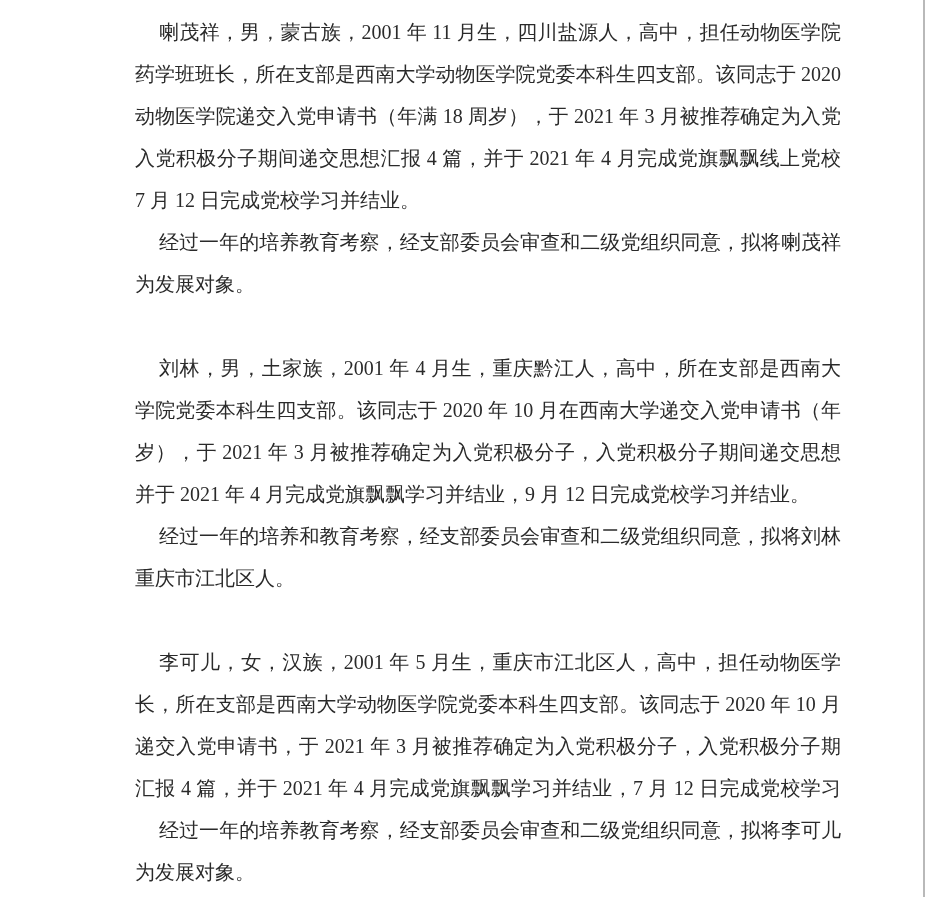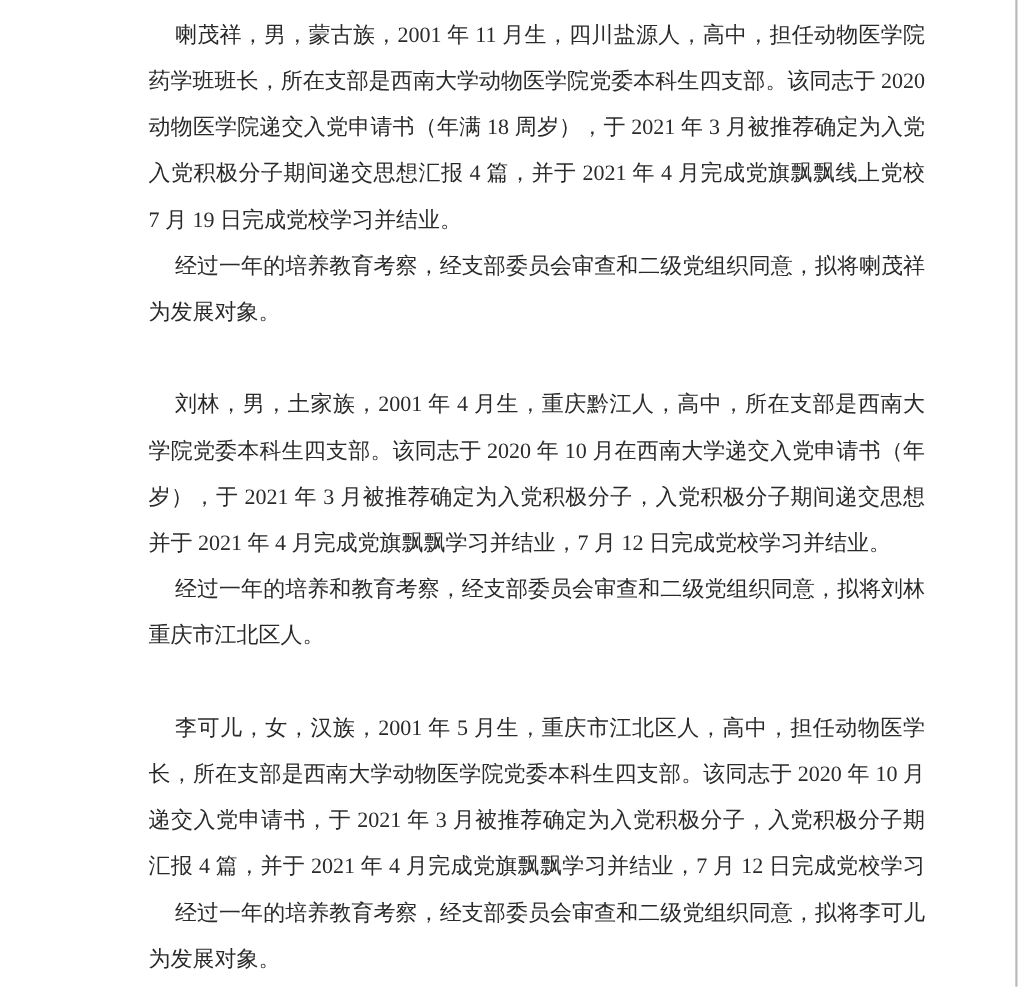--- a/index.html
+++ b/index.html
@@ -59,31 +59,31 @@
 </head>
 <body>
 
 <div class="page">
   <div class="doc-body">
       <div class="para">
         <div class="line first">喇茂祥，男，蒙古族，2001 年 11 月生，四川盐源人，高中，担任动物医学院 2019 级</div>
         <div class="line">药学班班长，所在支部是西南大学动物医学院党委本科生四支部。该同志于 2020 年 7 月在</div>
         <div class="line">动物医学院递交入党申请书（年满 18 周岁），于 2021 年 3 月被推荐确定为入党积极分子，</div>
         <div class="line">入党积极分子期间递交思想汇报 4 篇，并于 2021 年 4 月完成党旗飘飘线上党校学习并结业，</div>
-        <div class="line last">7 月 19 日完成党校学习并结业。</div>
+        <div class="line last">7 月 12 日完成党校学习并结业。</div>
       </div>
       <div class="para">
         <div class="line first">经过一年的培养教育考察，经支部委员会审查和二级党组织同意，拟将喇茂祥同志确定</div>
         <div class="line last">为发展对象。</div>
       </div>
       <div class="para gap-before">
         <div class="line first">刘林，男，土家族，2001 年 4 月生，重庆黔江人，高中，所在支部是西南大学动物医</div>
         <div class="line">学院党委本科生四支部。该同志于 2020 年 10 月在西南大学递交入党申请书（年满 18</div>
         <div class="line">岁），于 2021 年 3 月被推荐确定为入党积极分子，入党积极分子期间递交思想汇报 7 篇，</div>
-        <div class="line last">并于 2021 年 4 月完成党旗飘飘学习并结业，7 月 12 日完成党校学习并结业。</div>
+        <div class="line last">并于 2021 年 4 月完成党旗飘飘学习并结业，9 月 12 日完成党校学习并结业。</div>
       </div>
       <div class="para">
         <div class="line first">经过一年的培养和教育考察，经支部委员会审查和二级党组织同意，拟将刘林同志确</div>
         <div class="line last">重庆市江北区人。</div>
       </div>
       <div class="para gap-before">
         <div class="line first">李可儿，女，汉族，2001 年 5 月生，重庆市江北区人，高中，担任动物医学院辩论队队</div>
         <div class="line">长，所在支部是西南大学动物医学院党委本科生四支部。该同志于 2020 年 10 月在西南大学</div>
         <div class="line">递交入党申请书，于 2021 年 3 月被推荐确定为入党积极分子，入党积极分子期间递交思想</div>
         <div class="line last">汇报 4 篇，并于 2021 年 4 月完成党旗飘飘学习并结业，7 月 12 日完成党校学习并结业。</div>

